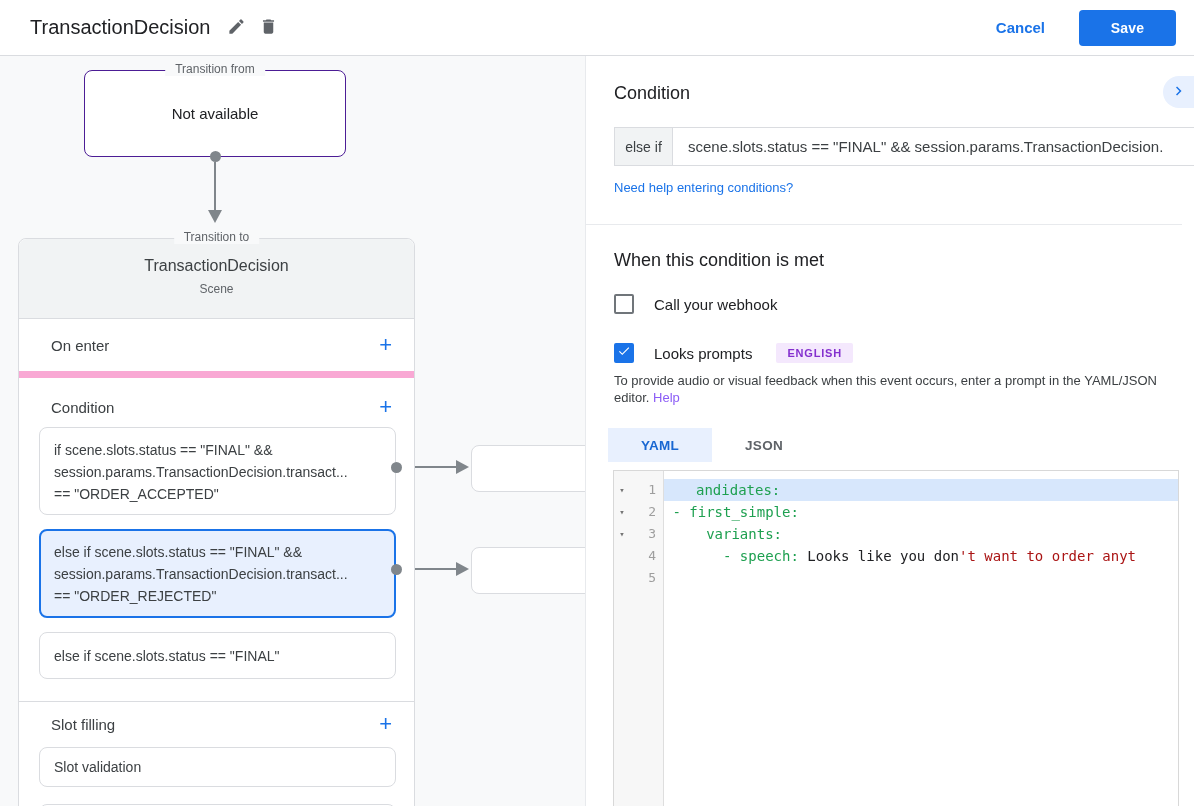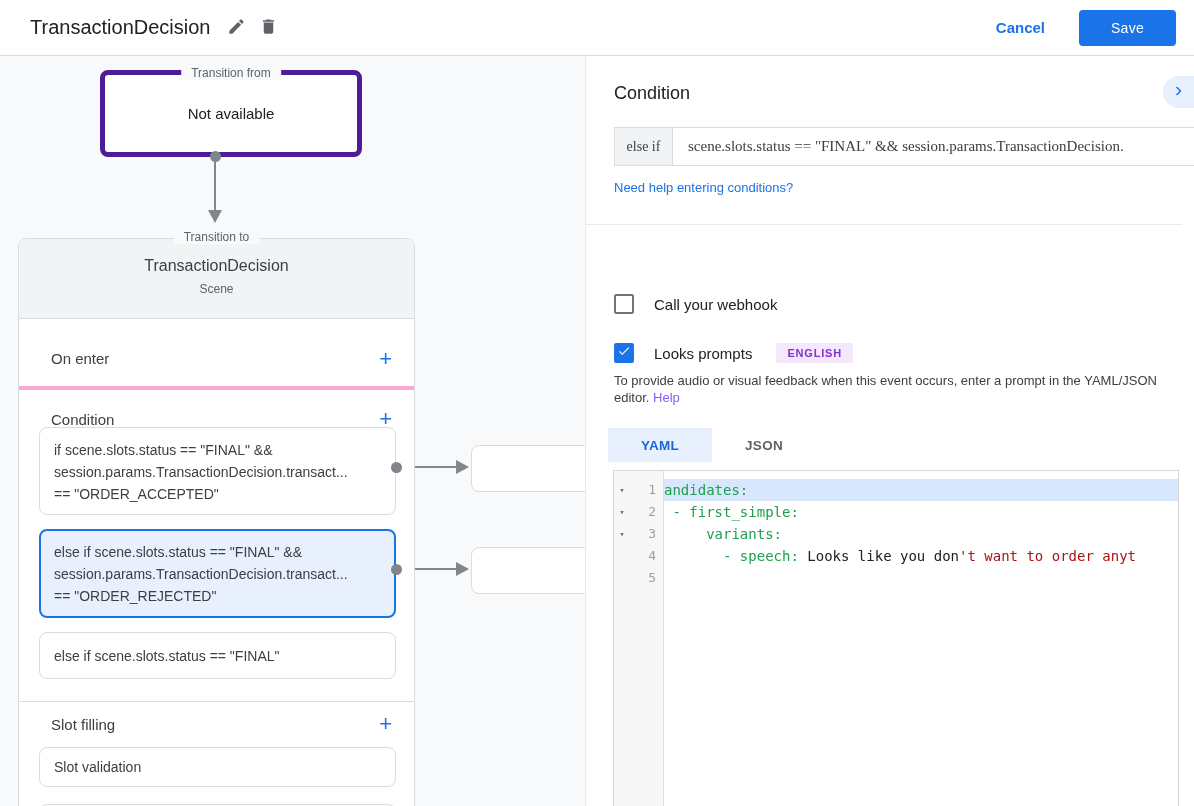--- a/index.html
+++ b/index.html
@@ -13,47 +13,47 @@
     border-bottom:1px solid #dadce0;display:flex;align-items:center;z-index:30;}
   .app-title{margin-left:30px;font-size:20px;color:#202124;}
   .icon-btn{width:32px;height:32px;border:none;background:transparent;display:flex;
     align-items:center;justify-content:center;cursor:pointer;color:#5f6368;}
   .icon-btn svg{fill:#5f6368;}
   .edit-btn{margin-left:10px;}
   .header-actions{margin-left:auto;display:flex;align-items:center;}
   .cancel-link{border:none;background:transparent;color:#1a73e8;font-size:15px;
     font-weight:600;cursor:pointer;margin-right:34px;font-family:inherit;}
   .save-btn{width:97px;height:36px;margin-right:18px;background:#1a73e8;color:#fff;
-    border:none;border-radius:4px;font-size:14px;font-weight:400;cursor:pointer;
+    border:none;border-radius:4px;font-size:14px;font-weight:700;cursor:pointer;
     font-family:inherit;letter-spacing:.25px;}
   
   .canvas{position:absolute;top:56px;left:0;right:0;bottom:0;background:#f8f9fa;overflow:hidden;}
   .legend{position:absolute;top:-9px;left:50%;transform:translateX(-50%);
     background:#f8f9fa;padding:0 10px;font-size:12px;color:#5f6368;white-space:nowrap;}
-  .tf-box{position:absolute;left:100px;top:14px;width:262px;height:87px;background:#fff;
-    border:5px solid #4c1d95;border-radius:8px;display:flex;align-items:center;justify-content:center;}
+  .tf-box{position:absolute;left:84px;top:14px;width:262px;height:87px;background:#fff;
+    border:1px solid #4c1d95;border-radius:8px;display:flex;align-items:center;justify-content:center;}
   .tf-content{font-size:15px;color:#202124;}
   .dot{position:absolute;width:11px;height:11px;border-radius:50%;background:#80868b;z-index:3;}
   .vline{position:absolute;width:2px;background:#80868b;}
   .hline{position:absolute;height:2px;background:#80868b;}
   .arrow-down{position:absolute;width:0;height:0;border-left:7px solid transparent;
     border-right:7px solid transparent;border-top:13px solid #80868b;}
   .arrow-right{position:absolute;width:0;height:0;border-top:7px solid transparent;
     border-bottom:7px solid transparent;border-left:13px solid #80868b;}
   .target-box{position:absolute;left:471px;width:130px;height:47px;background:#fff;
     border:1px solid #dadce0;border-radius:8px;z-index:1;}
   
   .scene-card{position:absolute;left:18px;top:182px;width:397px;height:660px;background:#fff;
     border:1px solid #dadce0;border-radius:8px;z-index:2;}
   .scene-head{height:80px;background:#f1f3f4;border-bottom:1px solid #dadce0;
     border-radius:8px 8px 0 0;text-align:center;}
   .scene-title{padding-top:18px;font-size:16px;color:#3c4043;}
   .scene-sub{padding-top:7px;font-size:12px;color:#5f6368;}
   .card-row{display:flex;align-items:center;justify-content:space-between;
-    padding:0 22px 0 32px;border-bottom:4px solid #f9a8d4;margin-top:12px;}
+    padding:0 22px 0 32px;border-bottom:7px solid #f9a8d4;}
   .row-onenter{height:59px;}
   .sec-label{font-size:15px;color:#3c4043;}
   .plus{color:#1a73e8;font-size:22px;font-weight:400;cursor:pointer;line-height:1;}
   .sec-heading{display:flex;align-items:center;justify-content:space-between;
     padding:18px 22px 10px 32px;}
   .cond-box{position:absolute;left:20px;width:357px;background:#fff;border:1px solid #dadce0;
     border-radius:8px;padding:11px 14px;font-size:14px;line-height:22px;color:#3c4043;cursor:pointer;}
   .cond-box.selected{background:#e8f0fe;border:2px solid #1a73e8;padding:10px 13px;}
   .cond-1{top:188px;height:88px;}
   .cond-2{top:290px;height:89px;}
@@ -66,21 +66,21 @@
     padding-left:14px;font-size:14px;color:#3c4043;cursor:pointer;}
   .partial-box{position:absolute;left:20px;top:565px;width:357px;height:40px;background:#fff;
     border:1px solid #dadce0;border-radius:8px;}
   
   .panel{position:absolute;top:56px;left:585px;right:0;bottom:0;background:#fff;
     border-left:1px solid #e8eaed;z-index:10;overflow:hidden;}
   .panel-title{position:absolute;left:28px;top:27px;font-size:18px;color:#202124;}
   .collapse-btn{position:absolute;right:0;top:20px;width:31px;height:32px;background:#e8f0fe;
     border:none;border-radius:16px 0 0 16px;cursor:pointer;display:flex;align-items:center;
     justify-content:center;}
-  .cond-row{position:absolute;left:28px;top:71px;right:0;height:39px;display:flex;font-family:Liberation Serif, serif;}
+  .cond-row{position:absolute;left:28px;top:71px;right:0;height:39px;display:flex;}
   .cond-prefix{width:59px;background:#f1f3f4;border:1px solid #dadce0;display:flex;
     align-items:center;justify-content:center;font-size:14px;color:#3c4043;}
   .cond-input{flex:1;border:1px solid #dadce0;border-left:none;border-right:none;
     background:#fff;display:flex;align-items:center;padding-left:15px;font-size:15px;
     color:#3c4043;white-space:nowrap;overflow:hidden;}
   .help-link{position:absolute;left:28px;top:124px;font-size:13px;color:#1a73e8;
     text-decoration:none;cursor:pointer;}
   .panel-divider{position:absolute;left:0;top:168px;width:596px;border-top:1px solid #e8eaed;}
   .when-title{position:absolute;left:28px;top:194px;font-size:18px;color:#202124;}
   .check-row{position:absolute;left:28px;display:flex;align-items:center;}
@@ -103,21 +103,21 @@
   
   .editor{position:absolute;left:27px;top:414px;width:566px;height:392px;
     border:1px solid #d8d8d8;display:flex;background:#fff;
     font-family:"DejaVu Sans Mono", monospace;font-size:14px;line-height:22px;}
   .gutter{width:50px;background:#f7f7f7;border-right:1px solid #dedede;padding-top:8px;flex:none;}
   .gutter-row{height:22px;display:flex;align-items:center;}
   .fold{width:16px;text-align:center;font-size:9px;color:#757575;cursor:pointer;}
   .lnum{flex:1;text-align:right;padding-right:7px;color:#9e9e9e;font-size:13px;}
   .code{flex:1;padding-top:8px;overflow:hidden;cursor:text;}
   .code-line{height:22px;white-space:pre;}
-  .code-line.selected{background:#d7e7fc;}
+  .code-line.selected{background:#d7e7fc;padding-left:32px;}
   .tok-key{color:#1ea050;}
   .tok-text{color:#202124;}
   .tok-string{color:#aa1414;}
 </style>
 </head>
 <body>
 
 <div class="stage">
 
   <div class="app-header">
@@ -224,20 +224,21 @@
 
     <div class="cond-row">
       <div class="cond-prefix">else if</div>
       <div class="cond-input">scene.slots.status == "FINAL" &amp;&amp; session.params.TransactionDecision.</div>
     </div>
 
     <a class="help-link">Need help entering conditions?</a>
 
     <div class="panel-divider"></div>
 
+    <div class="when-title">When this condition is met</div>
 
     <div class="check-row row-webhook">
       <div class="checkbox"></div>
       <div class="check-label">Call your webhook</div>
     </div>
 
     <div class="check-row row-prompts">
       <div class="checkbox checked">
         <span>
           <svg width="14" height="14" viewBox="0 0 24 24">

